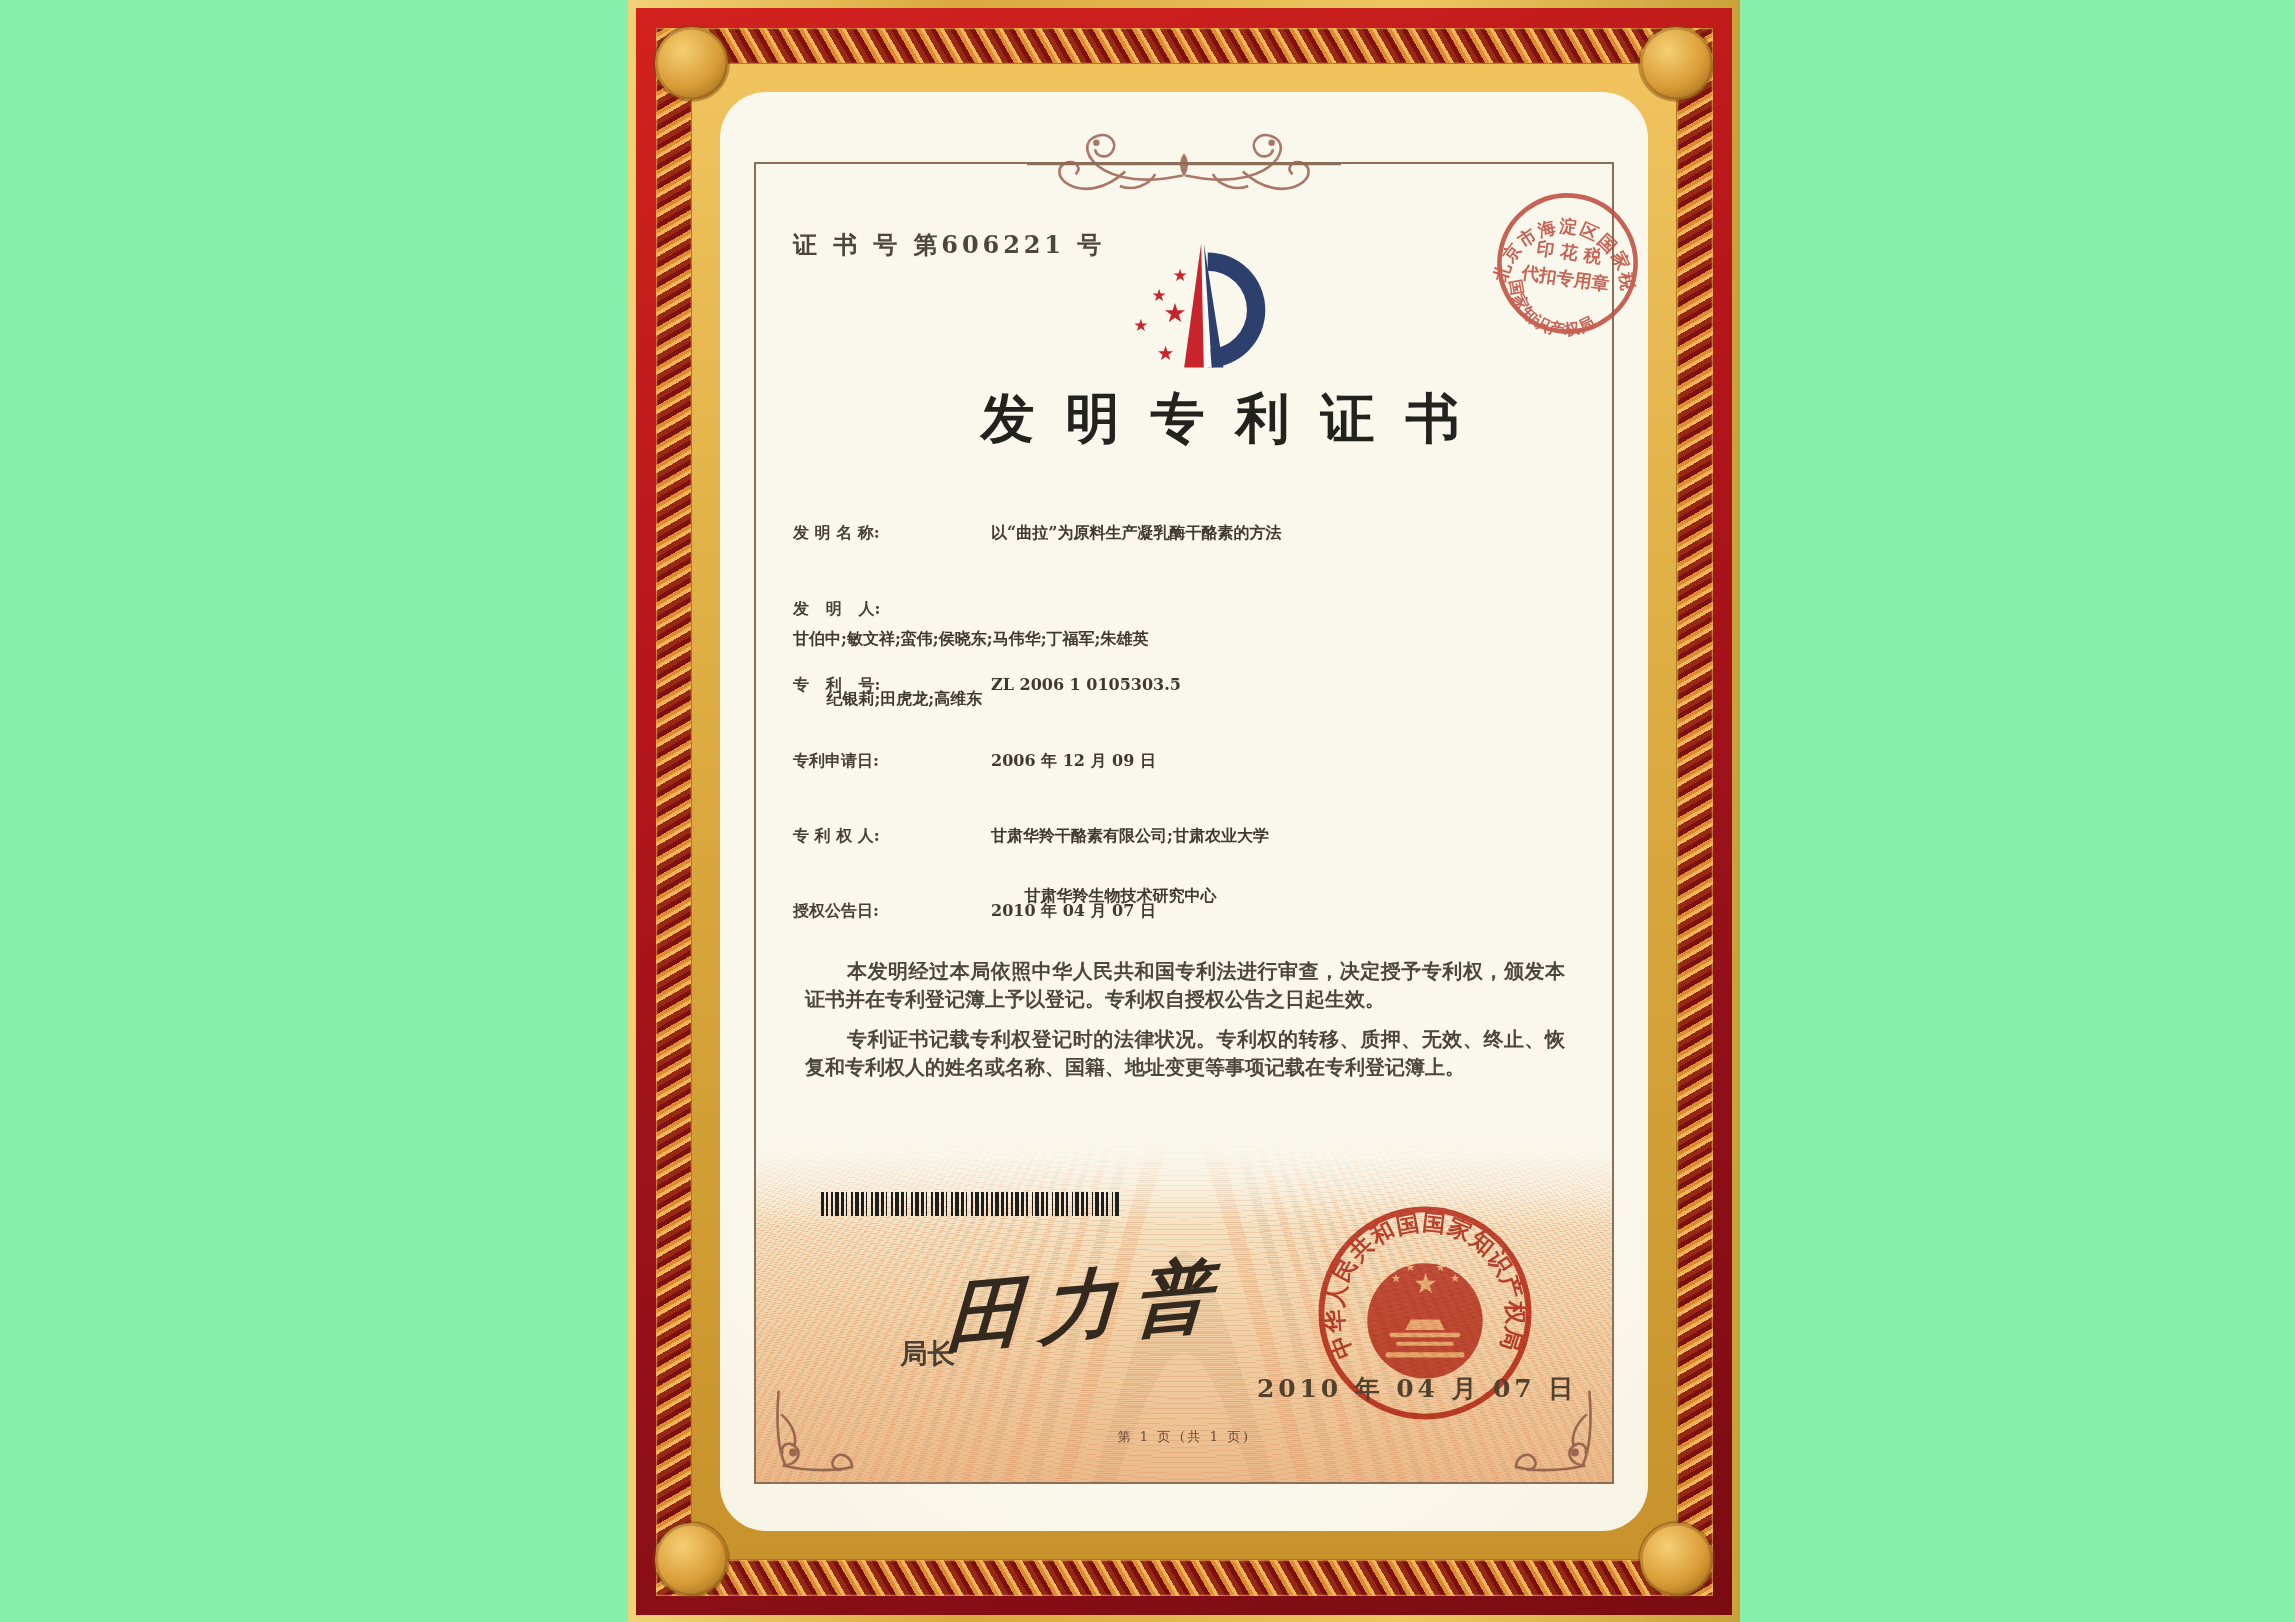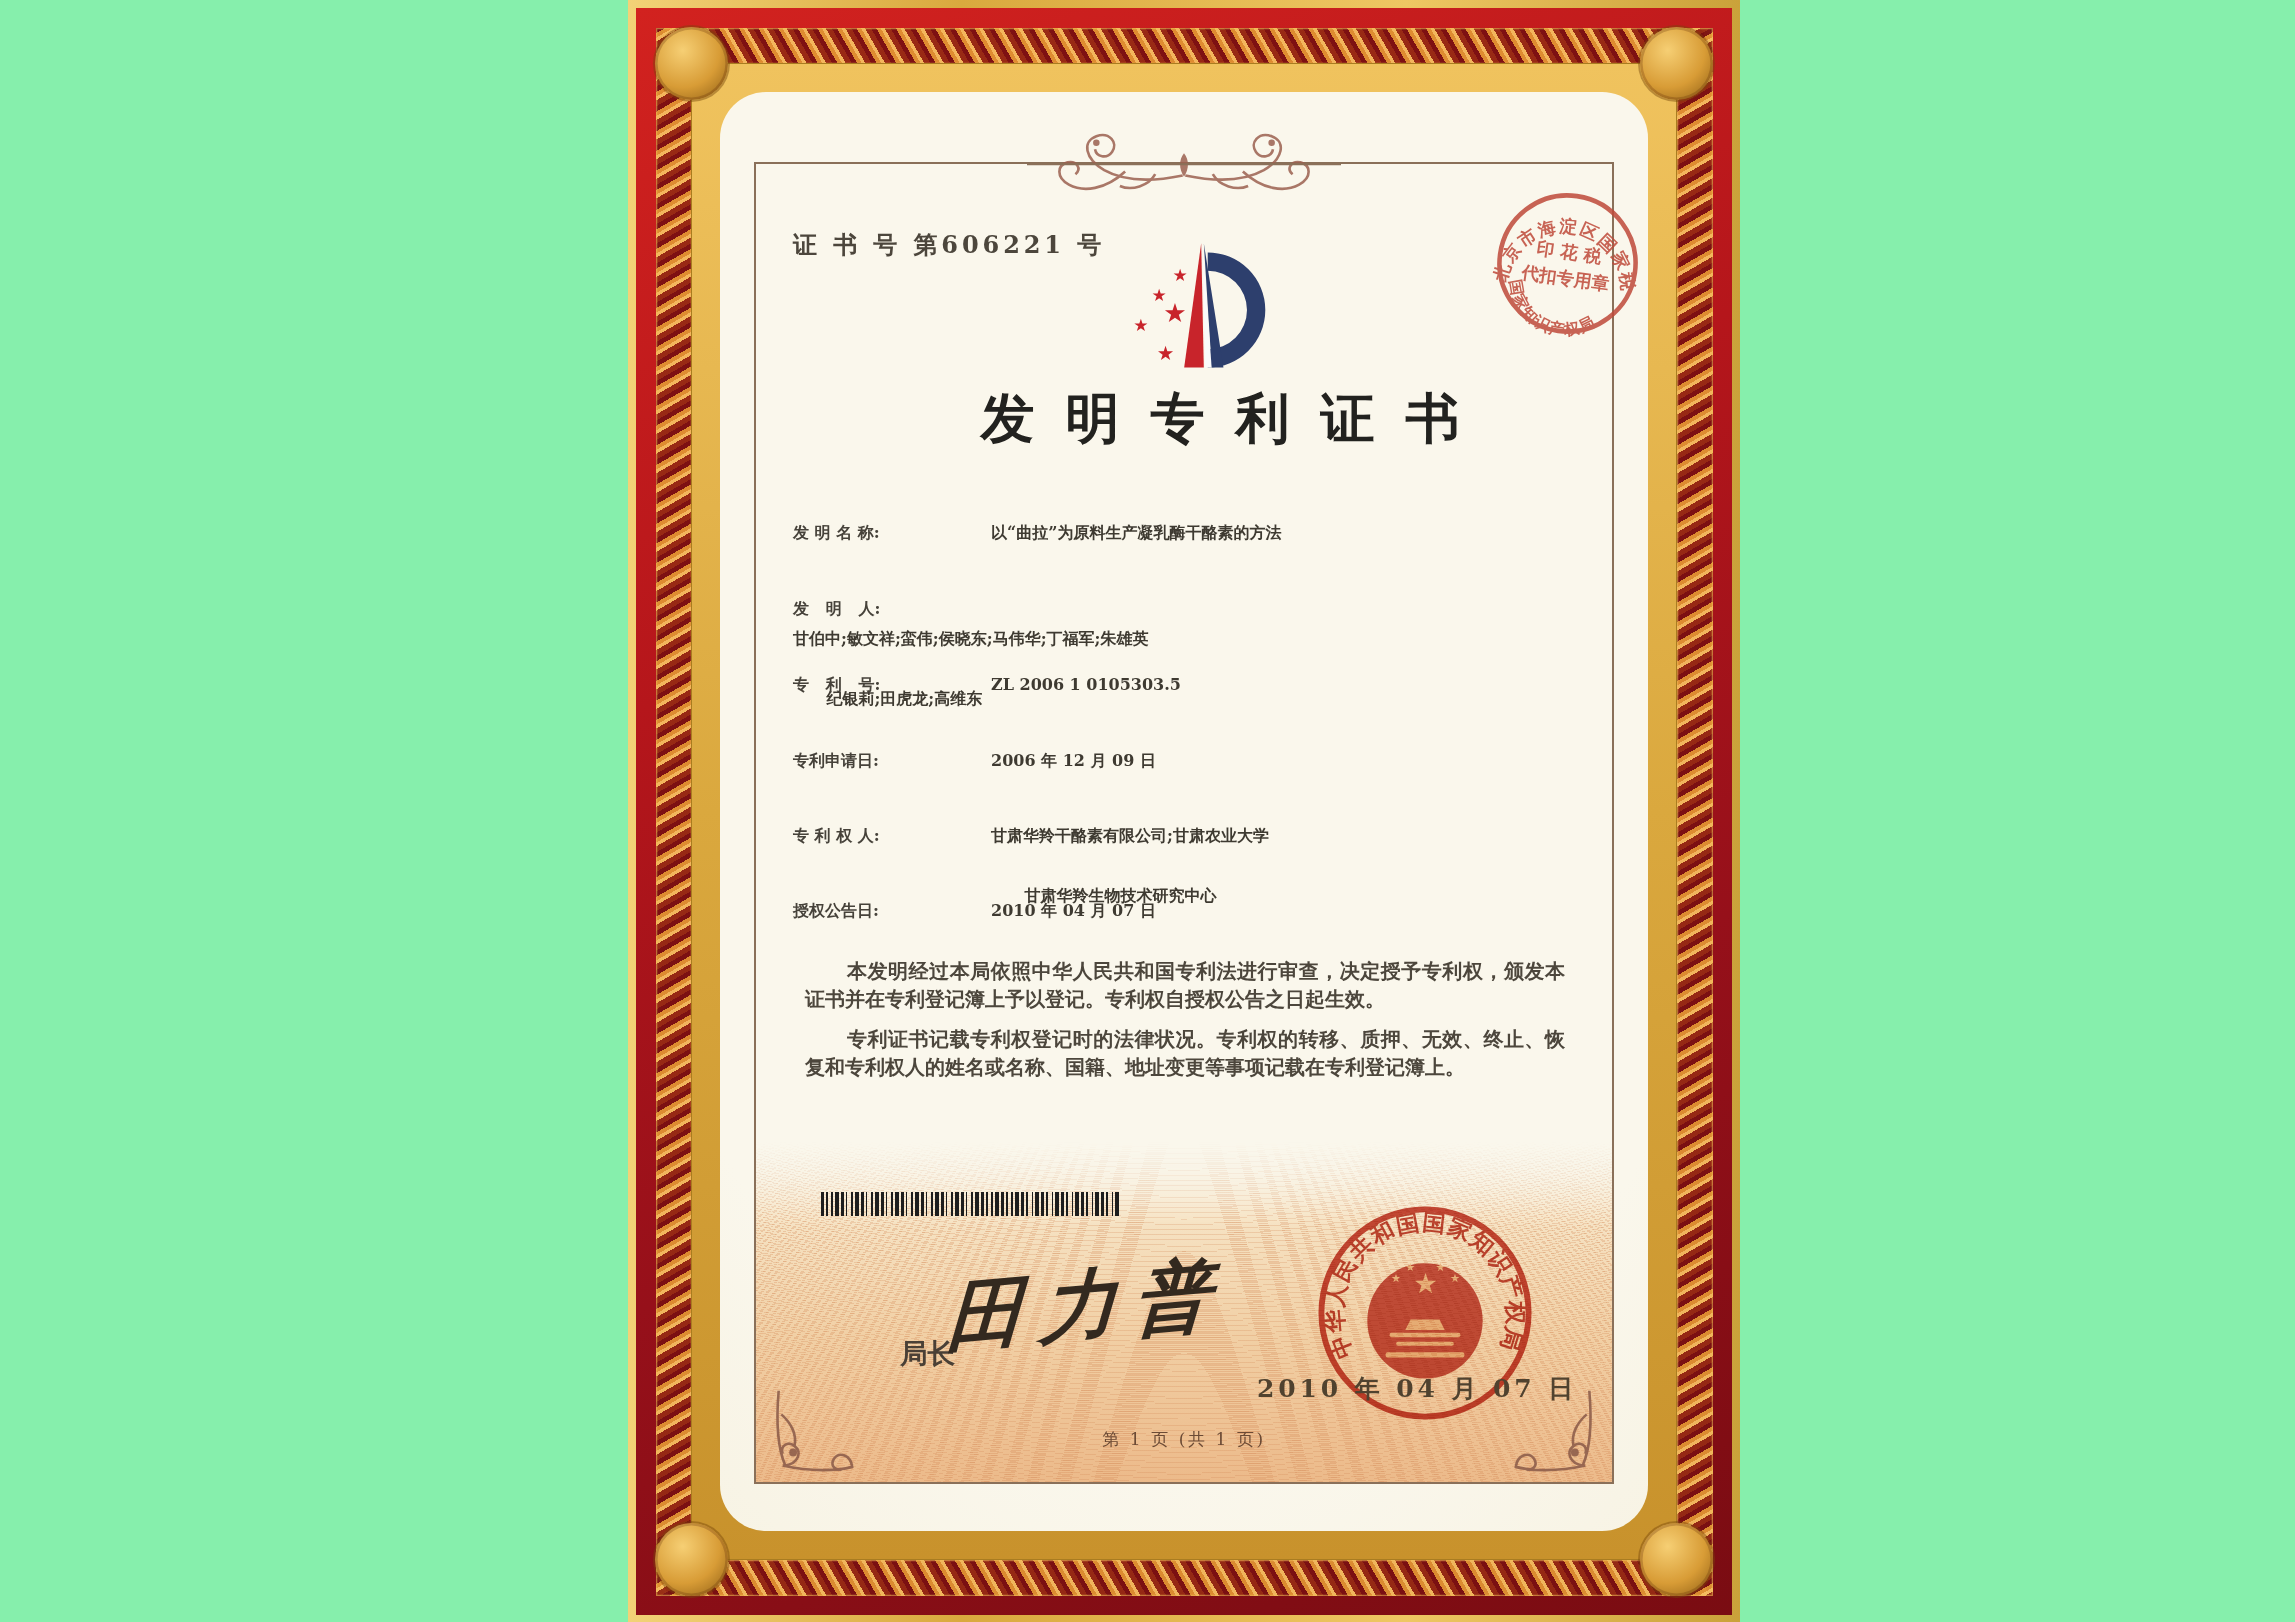--- a/index.html
+++ b/index.html
@@ -47,21 +47,21 @@
   .paragraphs{position:absolute;left:165px;width:784px;top:945px;font-size:20px;line-height:28px;color:#4c463c;text-align:justify;}
   .paragraphs p{margin:12px;text-indent:42px;font-weight:bold;}
   .barcode{position:absolute;left:193px;top:1192px;width:298px;height:24px;
      background:repeating-linear-gradient(90deg,#1d1d1d 0 3.3px,transparent 3.3px 5.2px,#1d1d1d 5.2px 6.5px,transparent 6.5px 10.5px,#1d1d1d 10.5px 12.4px,transparent 12.4px 13.7px,#1d1d1d 13.7px 17.7px,transparent 17.7px 20px);}
   .sig-role{position:absolute;left:272px;top:1320px;font-size:27.5px;color:#4a4036;font-weight:600;margin-top:16px;}
   .sig-name{position:absolute;left:318px;top:1255px;font-size:77px;color:#33291f;font-weight:700;
             transform:rotate(-5deg) skewX(-8deg);letter-spacing:17px;font-style:italic;}
   .official-seal{position:absolute;left:679px;top:1195px;mix-blend-mode:multiply;}
   .grant-stamp{position:absolute;left:789px;top:1372px;transform:translateX(-50%);font-size:25px;
                font-weight:700;color:#50422f;letter-spacing:3.9px;white-space:pre;}
-  .page-footer{position:absolute;left:50%;transform:translateX(-50%);top:1428px;font-size:17px;color:#6b4a35;letter-spacing:2.6px;white-space:pre;}
+  .page-footer{position:absolute;left:50%;transform:translateX(-50%);top:1428px;font-size:13px;color:#6b4a35;letter-spacing:2.6px;white-space:pre;}
   .seal-text{fill:#bd3a28;font-weight:700;font-family:"DejaVu Serif","Liberation Serif",serif;}
   .stamp-text{fill:#bf4a3a;font-weight:700;font-family:"DejaVu Serif","Liberation Serif",serif;}
 </style>
 </head>
 <body>
 
 <div class="page">
   <div class="certificate">
 
     <div class="gold-outer"></div>

